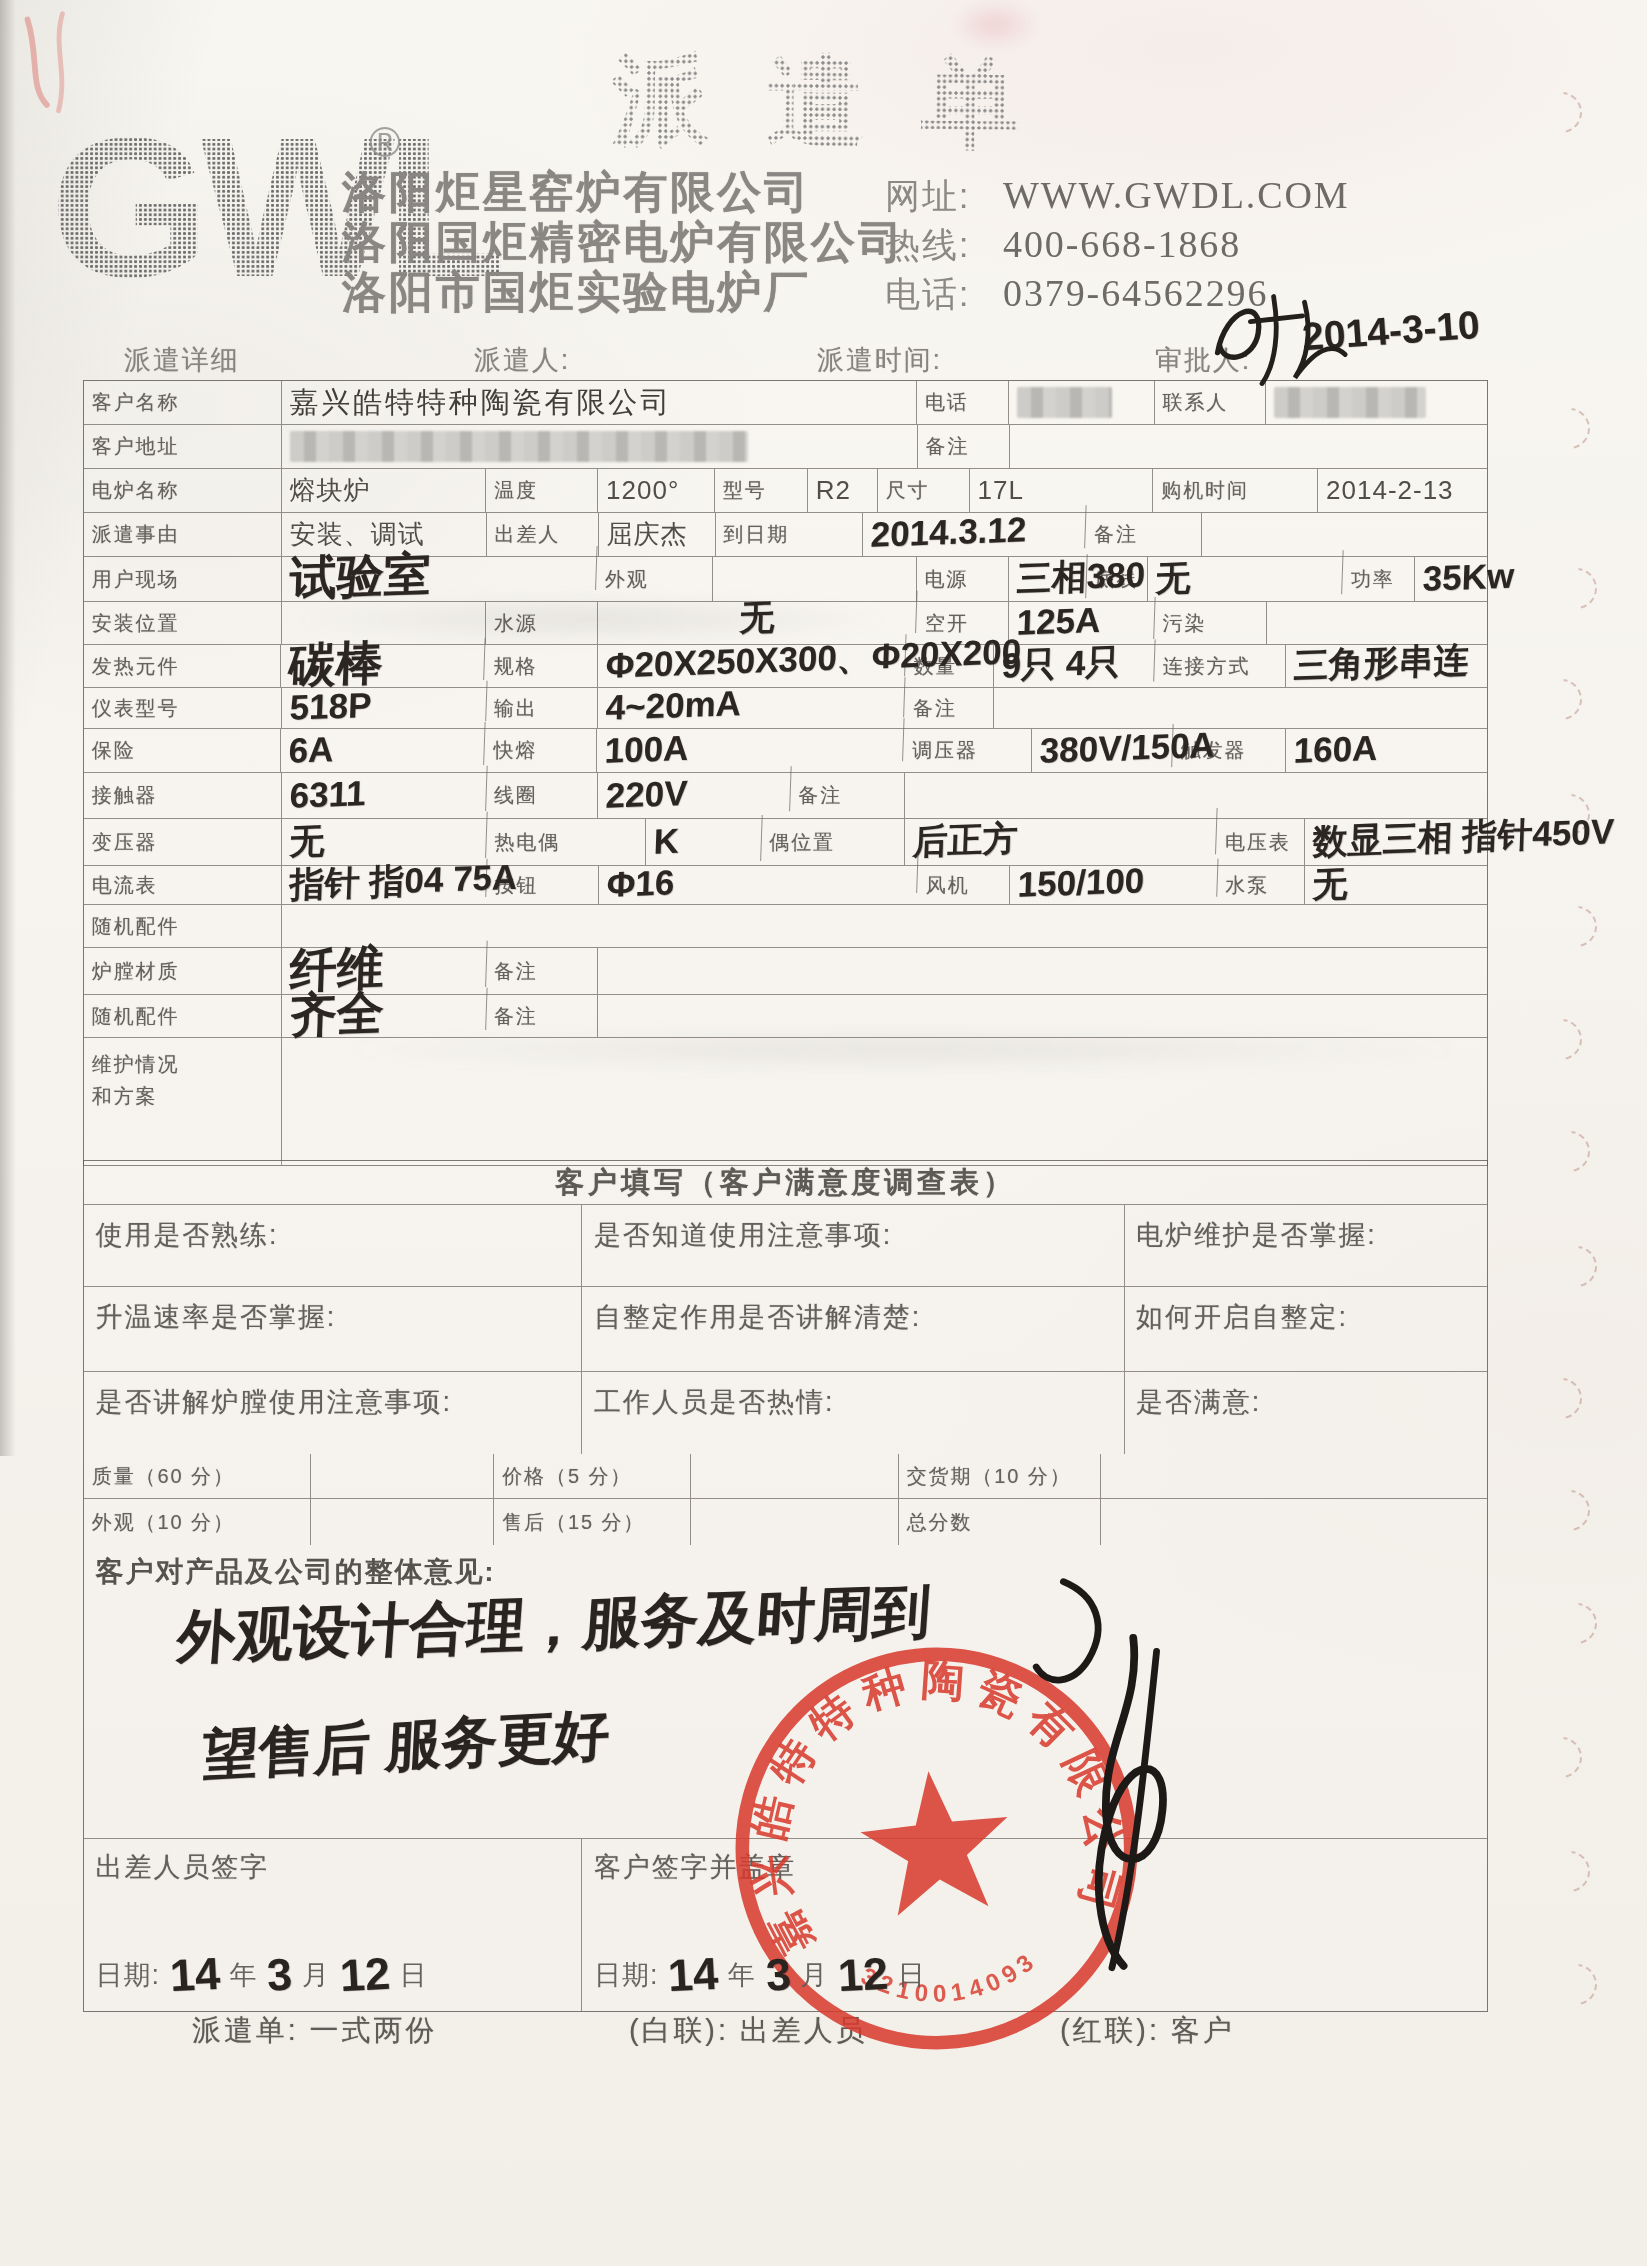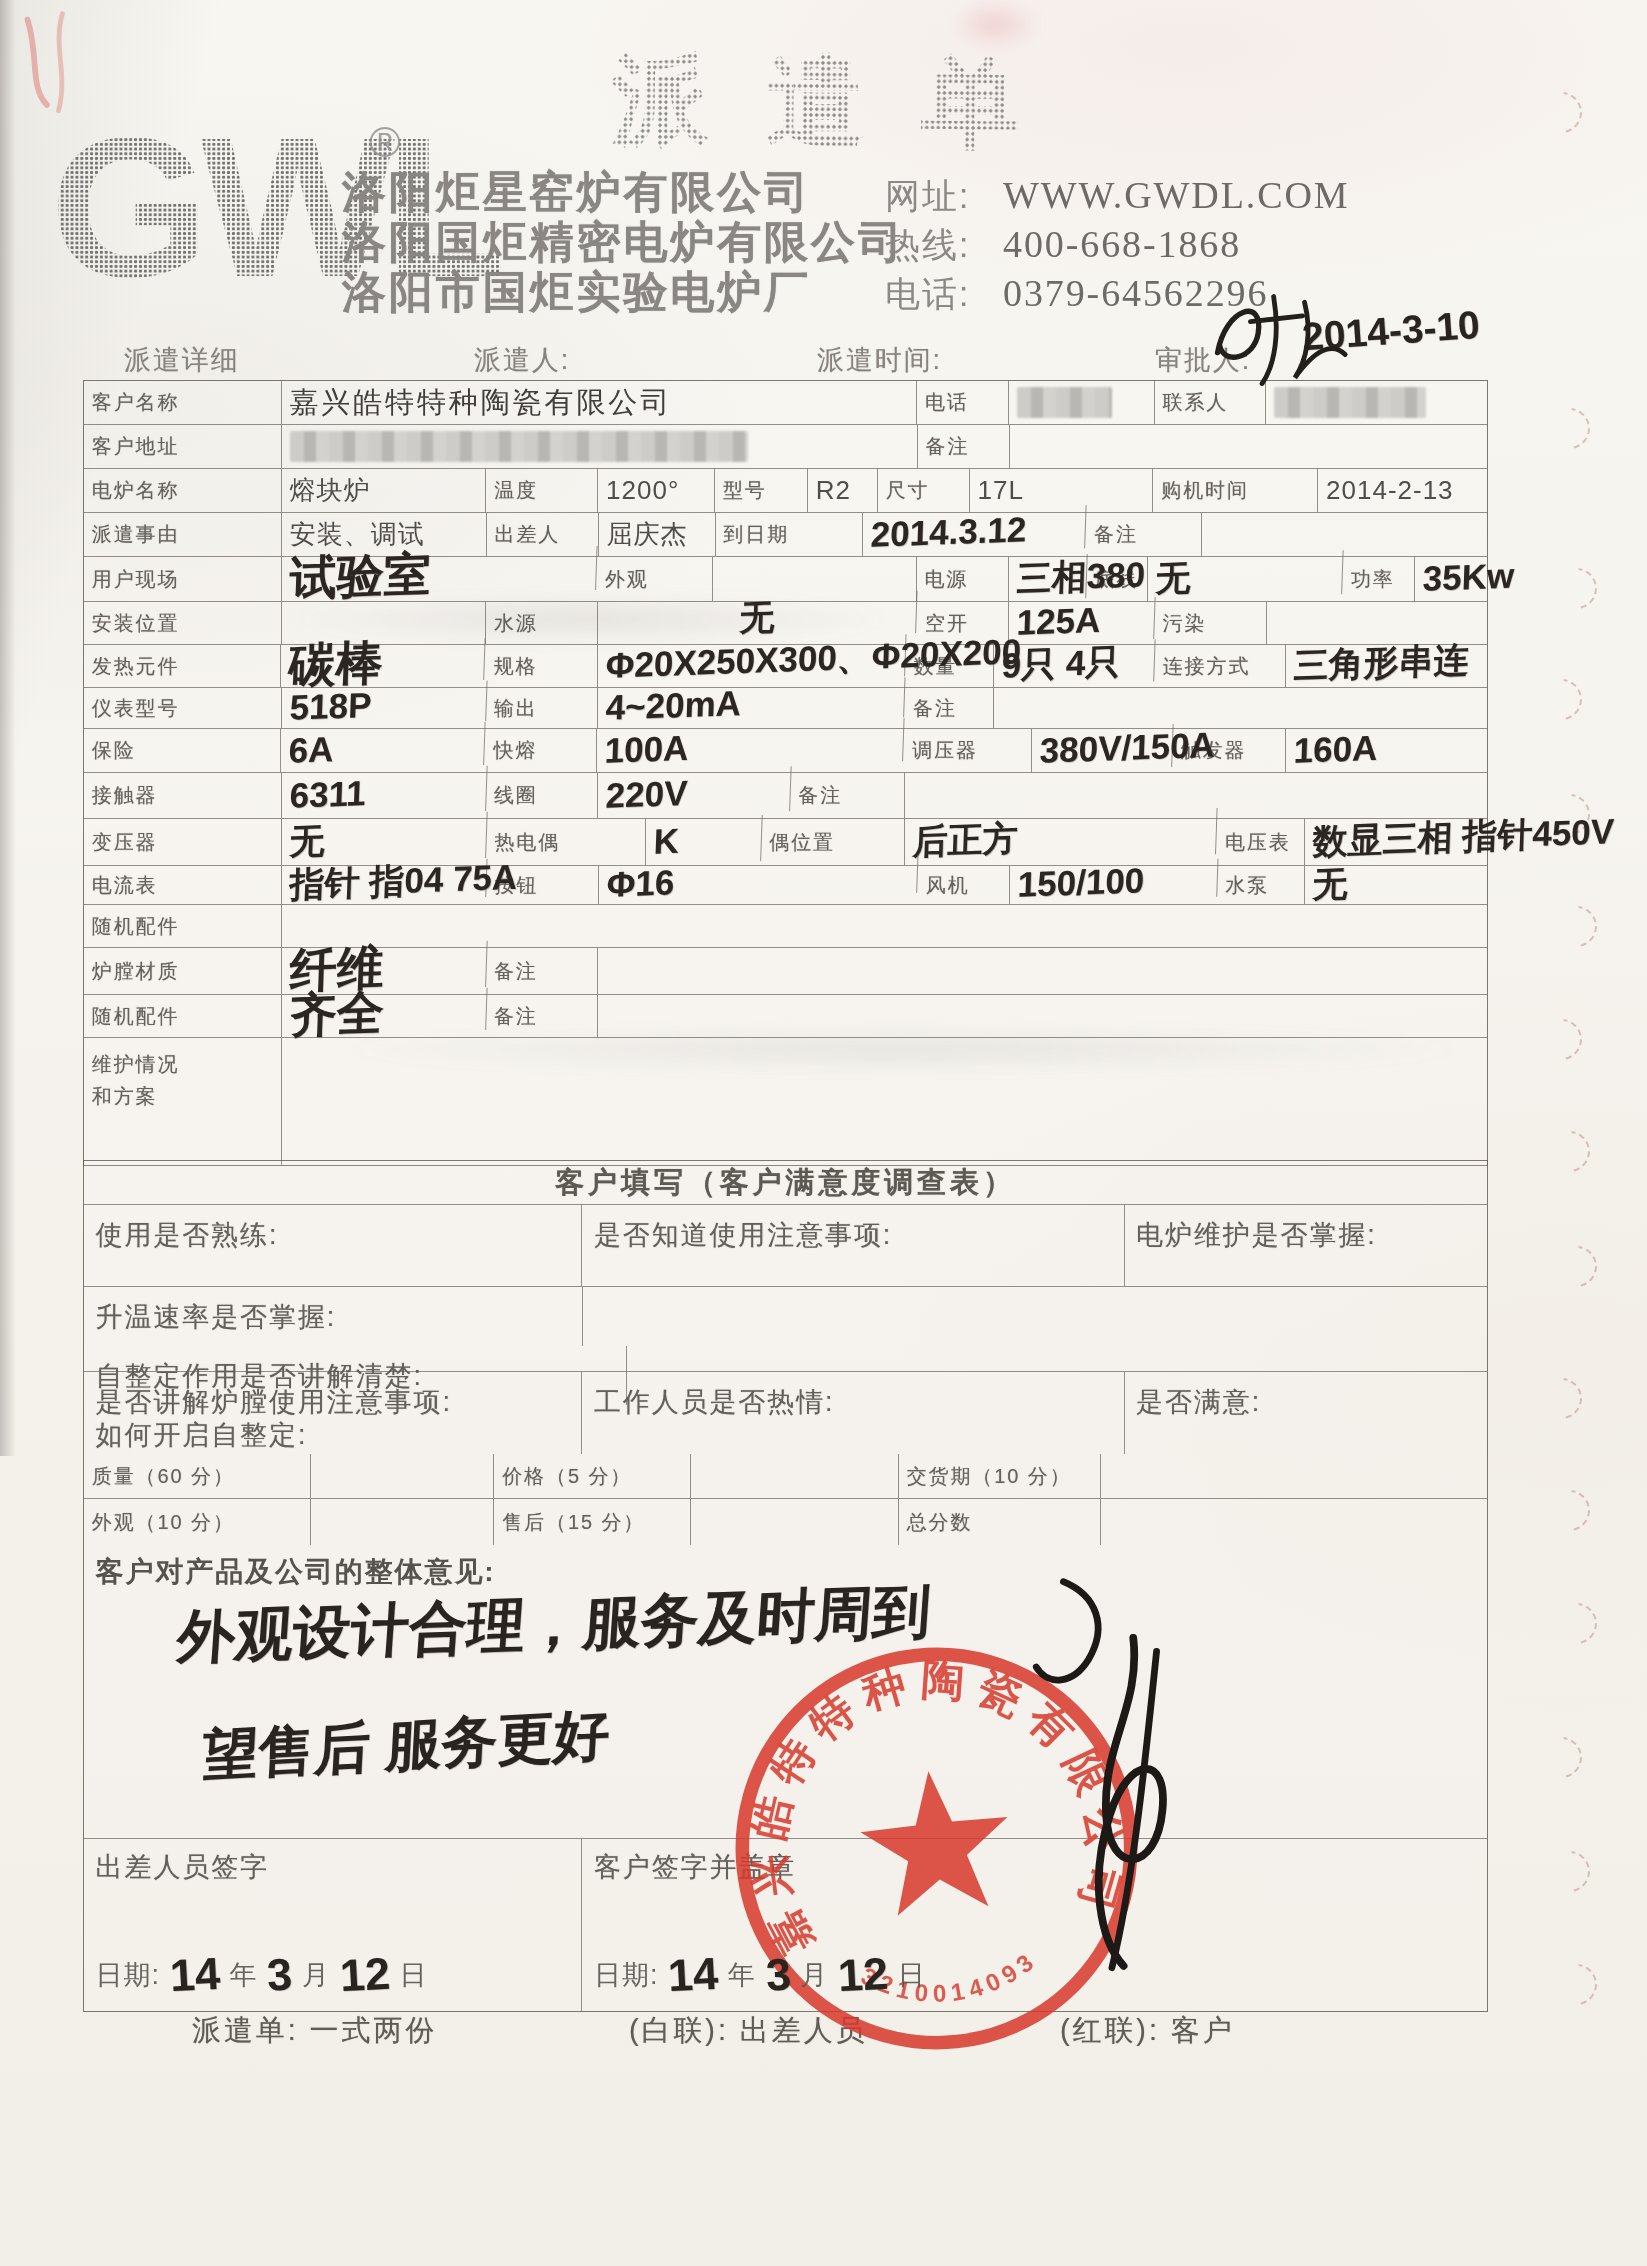--- a/index.html
+++ b/index.html
@@ -473,21 +473,21 @@
           <div class="c q" style="width: 499px;">
             <span>使用是否熟练:</span>
           </div>
           <div class="c q" style="width: 543px;">
             <span>是否知道使用注意事项:</span>
           </div>
           <div class="c q" style="width: 363px;">
             <span>电炉维护是否掌握:</span>
           </div>
         </div>
-        <div class="row" style="height: 85px; flex-direction: column;">
+        <div class="row" style="height: 85px;">
           <div class="c q" style="width: 499px;">
             <span>升温速率是否掌握:</span>
           </div>
           <div class="c q" style="width: 543px;">
             <span>自整定作用是否讲解清楚:</span>
           </div>
           <div class="c q" style="width: 363px;">
             <span>如何开启自整定:</span>
           </div>
         </div>

